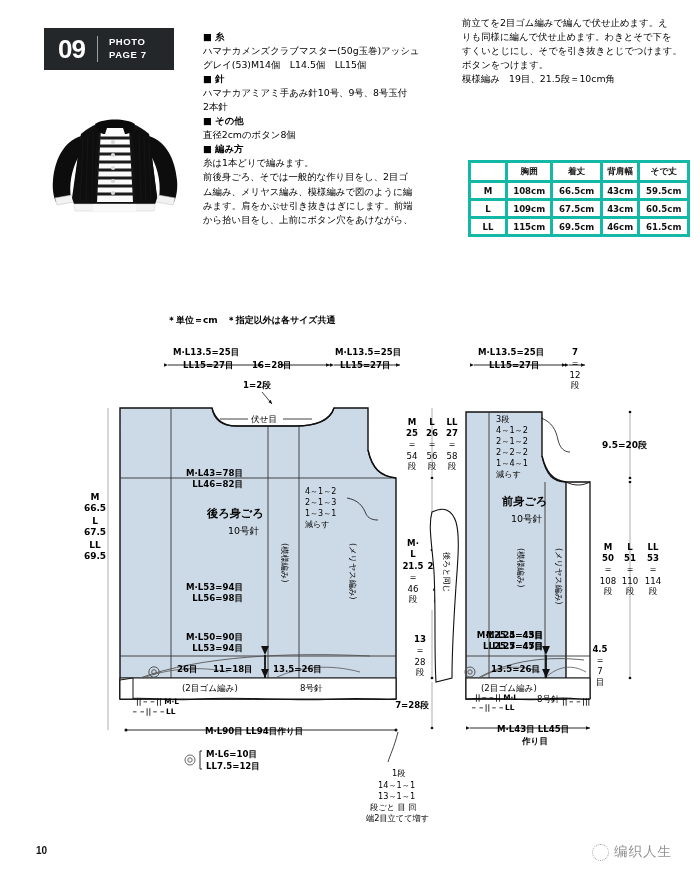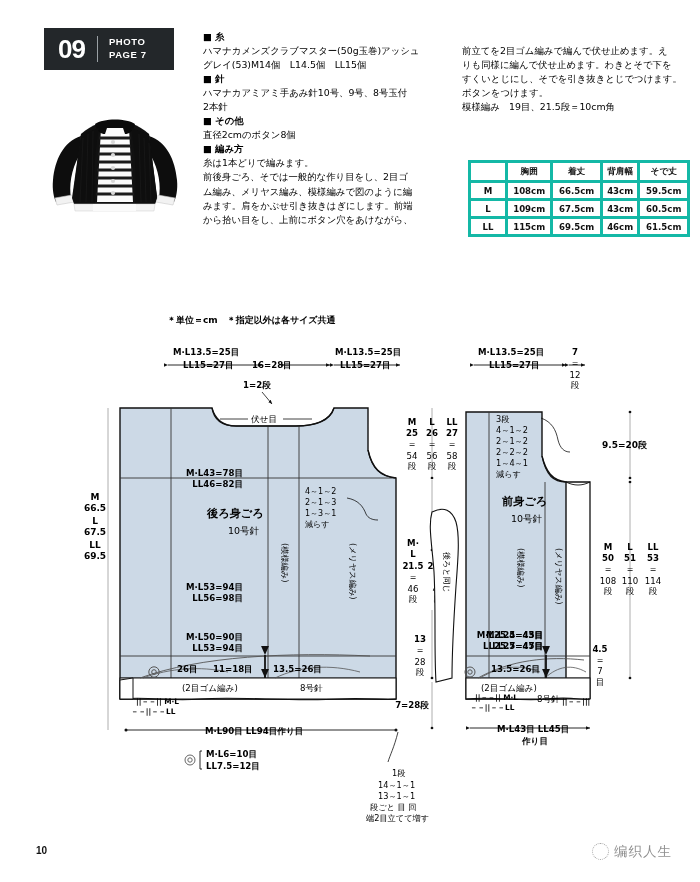--- a/index.html
+++ b/index.html
@@ -18,36 +18,36 @@
   #badge .ph{color:#fff;font-size:9.5px;font-weight:bold;line-height:1.35;padding-left:11px;letter-spacing:.6px;}
 
   
   #photo{left:33px;top:98px;width:163px;height:160px;}
   #photo svg{display:block;}
 
   
   .jtext{font-family:"DejaVu Sans","Liberation Sans",sans-serif;font-size:9.4px;line-height:14.05px;color:#000;}
   .jtext .hd{font-weight:bold;}
   #col-left{left:203px;top:30px;width:258px;}
-  #col-right{left:462px;top:44px;width:232px;}
+  #col-right{left:462px;top:16px;width:232px;}
 
   
   #sizetable{left:468px;top:160px;width:222px;border-collapse:collapse;
              font-size:8.6px;font-family:"DejaVu Sans","Liberation Sans",sans-serif;}
   #sizetable td,#sizetable th{border:3px solid #14b8a6;text-align:center;padding:2.5px 0;font-weight:bold;}
   #sizetable th{font-weight:bold;}
   #sizetable td.sz{width:34px;}
 
   
   #diagram{left:0;top:300px;width:600px;height:540px;}
   #diagram svg{display:block;}
 
   
   #pagenum{left:36px;top:845px;font-size:10px;font-weight:bold;color:#111;}
-  #wm{right:28px;top:843px;display:flex;gap:5px;opacity:.62;}
+  #wm{right:28px;top:843px;display:flex;align-items:center;gap:5px;opacity:.62;}
   #wm .wmtx{font-family:"DejaVu Sans","Liberation Sans",sans-serif;font-size:13.5px;color:#4a4a4a;letter-spacing:1px;}
   #wm .wmic{width:15px;height:15px;border-radius:50%;border:1.4px dotted #6a6a6a;}
 </style>
 </head>
 <body>
 
 <div class="abs" id="badge">
   <div class="num">09</div>
   <div class="sep"></div>
   <div class="ph">

